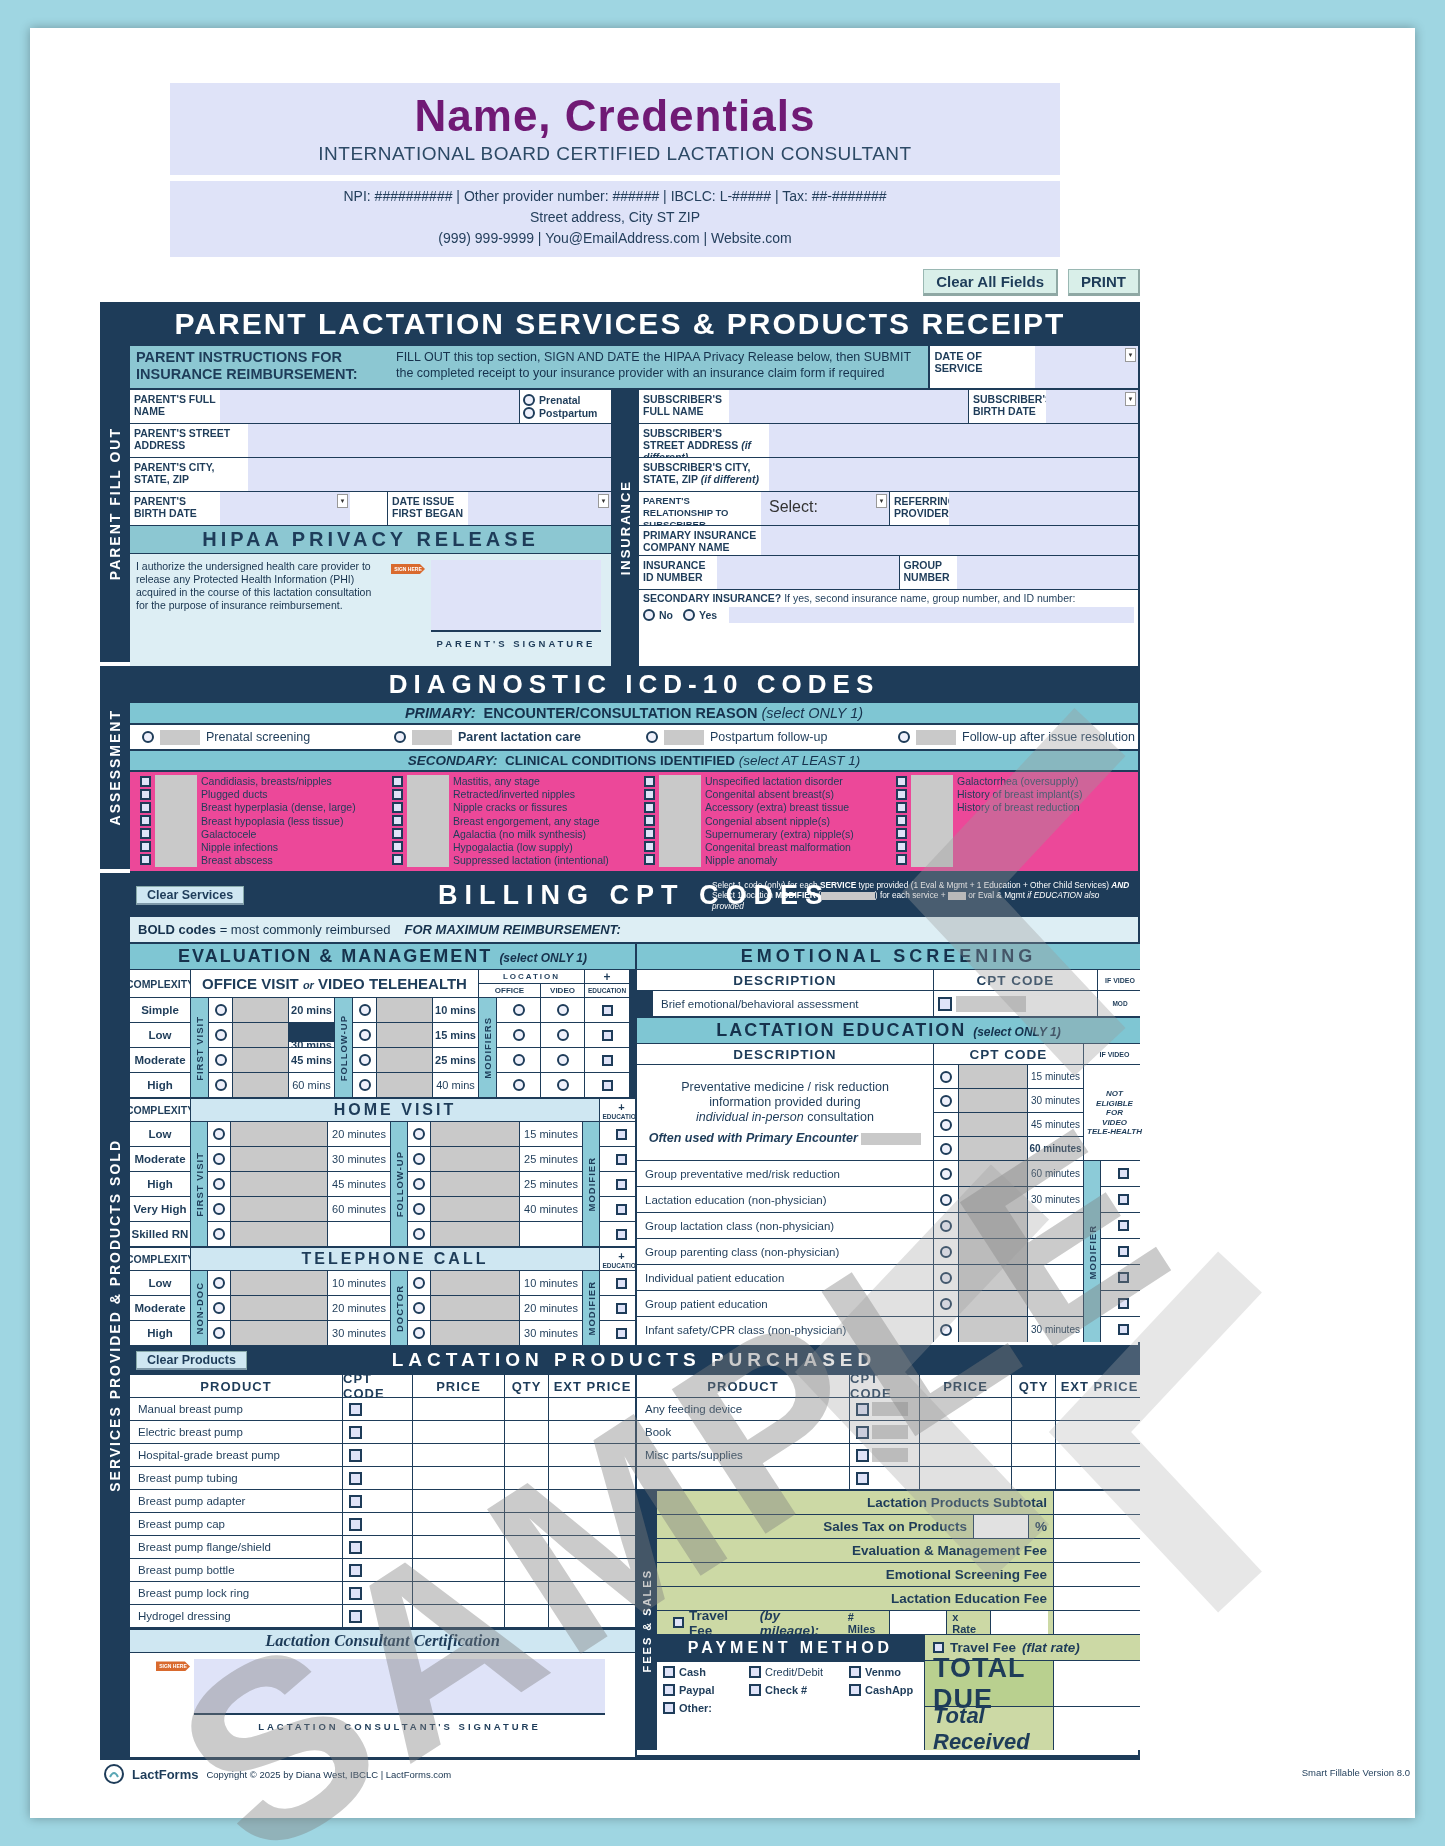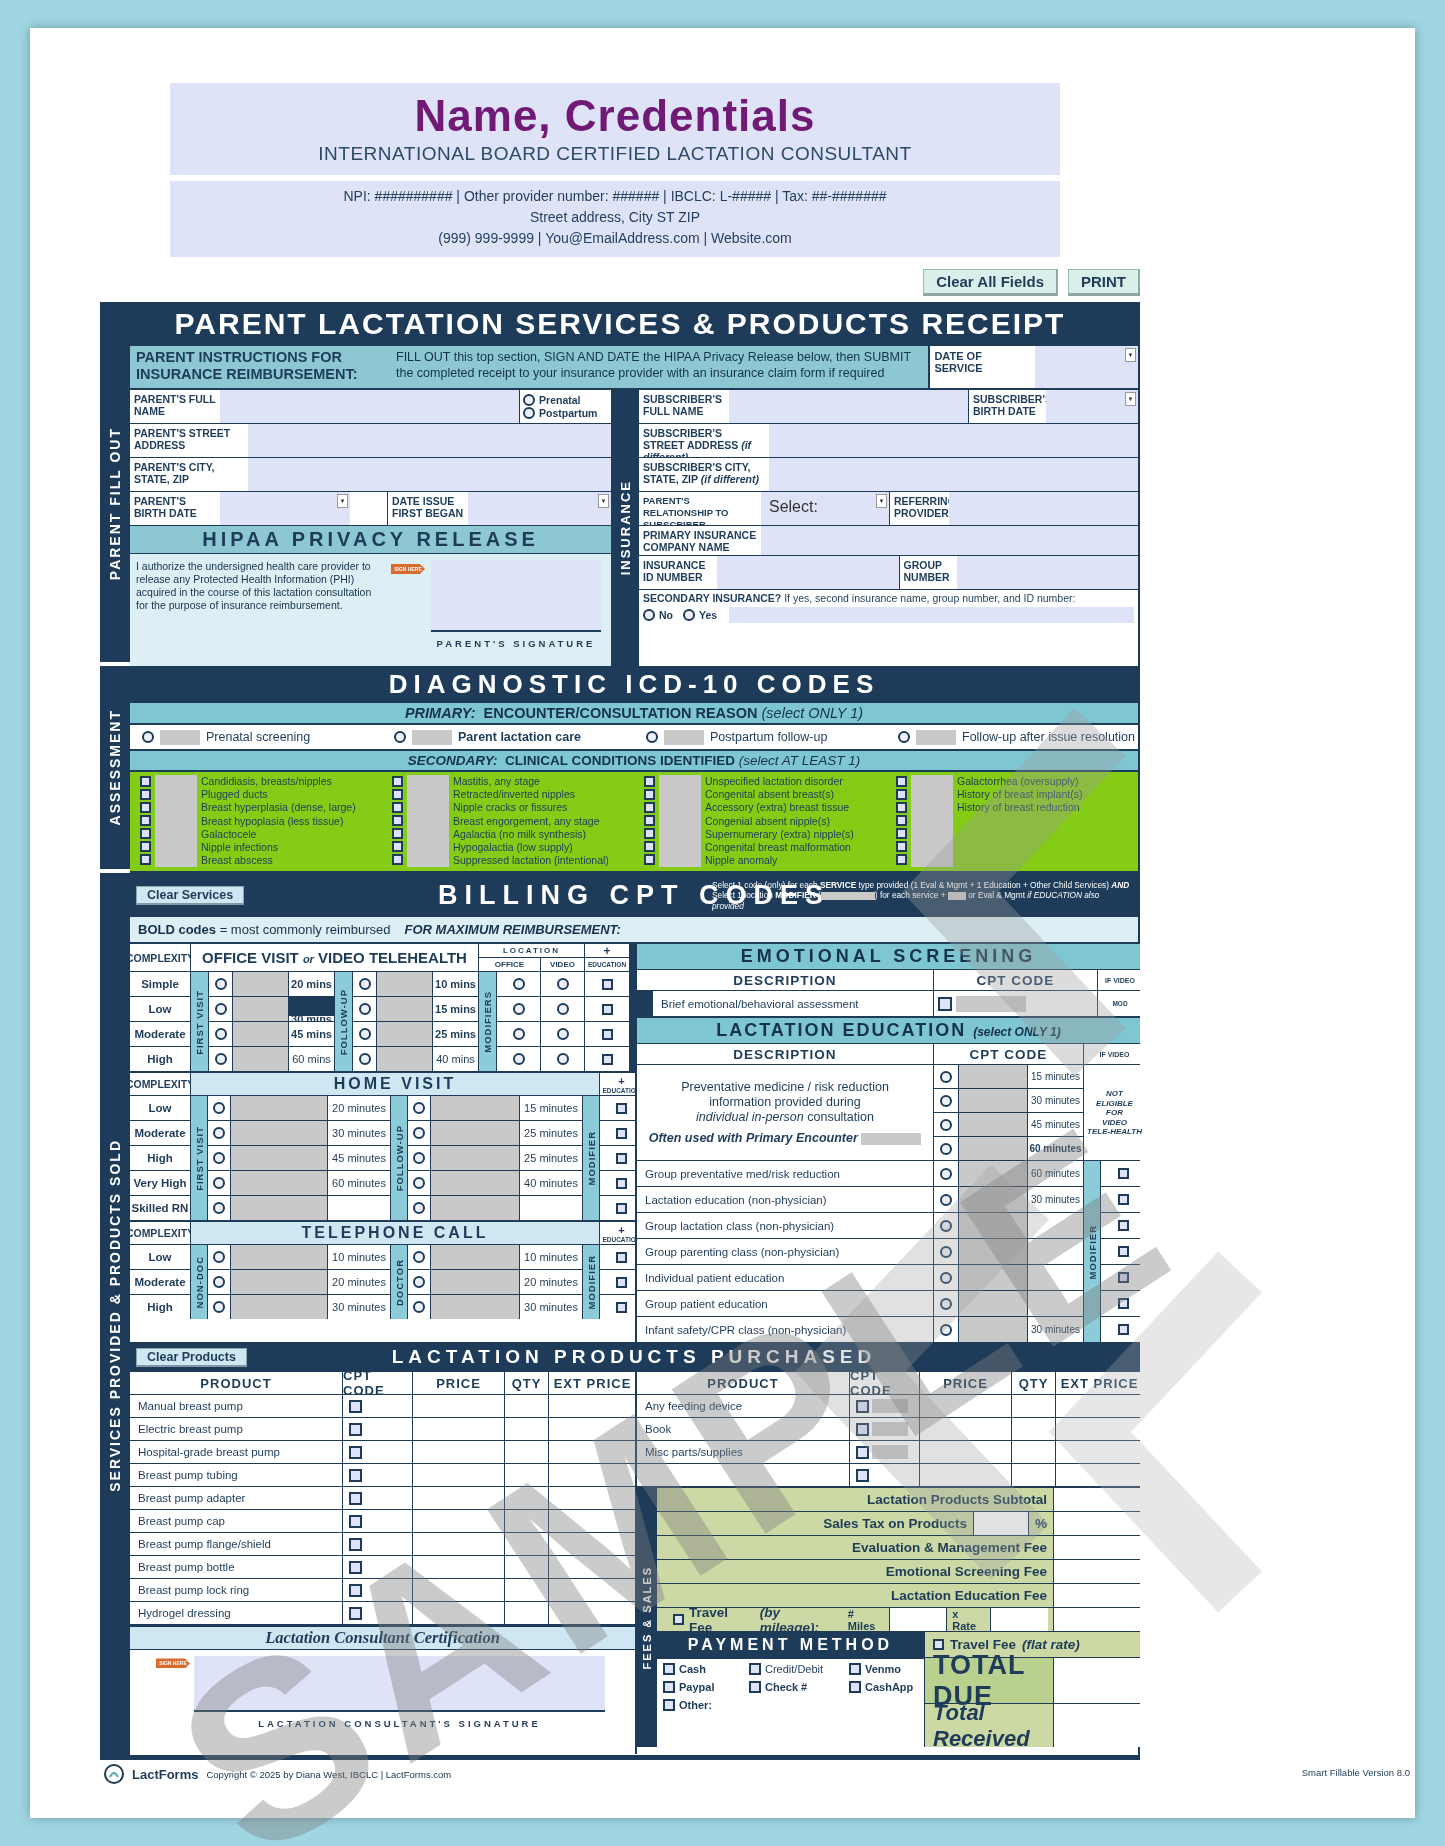--- a/index.html
+++ b/index.html
@@ -52,21 +52,21 @@
   .siglab{position:absolute;left:42px;right:4px;top:78px;text-align:center;font-size:9.5px;letter-spacing:3px;color:#1e3c59;font-weight:700;}
   .secins{font-size:10.5px;font-weight:700;color:#1e3c59;background:#fff;padding:2px 4px;height:46px;}
   .secins .note{font-weight:400;}
   
   .secband{background:#1e3c59;color:#fff;font-weight:700;font-size:26px;letter-spacing:6px;text-align:center;padding:3px 0;position:relative;}
   .subband{background:#7fc6d3;color:#16324d;font-size:14.5px;text-align:center;padding:2px 0;border-bottom:2px solid #1e3c59;font-weight:700;}
   .subband i{font-weight:700;}
   .optrow{display:flex;background:#fff;border-bottom:2px solid #1e3c59;height:26px;align-items:center;}
   .opt{display:flex;align-items:center;gap:6px;flex:1;padding-left:12px;font-size:12.5px;color:#1e3c59;}
   .gbox{background:#c9c9c9;display:inline-block;}
-  .conds{display:flex;background:#84cc16;border-bottom:2px solid #1e3c59;padding:3px 0 4px;}
+  .conds{display:flex;background:#ec4899;border-bottom:2px solid #1e3c59;padding:3px 0 4px;}
   .condcol{flex:1;display:flex;gap:4px;padding-left:10px;}
   .cbstack{display:flex;flex-direction:column;gap:2px;padding-top:1px;}
   .condgray{width:42px;background:#c9c9c9;}
   .condtxt{font-size:10.5px;color:#1e3c59;line-height:13.2px;}
   
   .billband{background:#1e3c59;display:flex;align-items:center;position:relative;padding:4px 6px;height:44px;}
   .billtitle{position:absolute;left:0;right:0;text-align:center;color:#fff;font-weight:700;font-size:27px;letter-spacing:7px;}
   .billnote{margin-left:auto;width:420px;color:#fff;font-size:8.3px;line-height:10.5px;position:relative;z-index:2;}
   .boldrow{background:#ddeef4;display:flex;gap:14px;align-items:center;padding:4px 8px;border-bottom:2px solid #1e3c59;font-size:13px;color:#16324d;height:27px;}
   .cols2{display:flex;}
@@ -377,20 +377,21 @@
             </div>
           </div>
           <div class="boldrow">
             <span><b>BOLD codes</b> <span>= most commonly reimbursed</span></span>
             <b><i>FOR MAXIMUM REIMBURSEMENT:</i></b>
           </div>
 
           <div class="cols2">
 
             <div class="bcol">
+              <div class="teal-title"><span>EVALUATION &amp; MANAGEMENT</span> <i class="sm">(select ONLY 1)</i></div>
               <div class="grid" id="office-grid" style="grid-template-columns: 60px 17px 23px 55px 45px 17px 23px 55px 45px 17px 43px 43px 44px; grid-template-rows: 13px 13px repeat(4, 24px);">
                   <div class="cell thead" style="grid-area: 1 / 1 / 3; font-size: 10.5px;">COMPLEXITY</div>
                   <div class="cell thead" style="grid-area: 1 / 2 / 3 / 10;">
                     <span>OFFICE VISIT <i style="font-size:11px;">or</i> VIDEO TELEHEALTH</span>
                   </div>
                   <div class="cell minihd" style="grid-area: 1 / 10 / auto / 13; letter-spacing: 2px;">LOCATION</div>
                   <div class="cell minihd" style="grid-area: 2 / 10 / auto / 12;">OFFICE</div>
                   <div class="cell minihd" style="grid-area: 2 / 12;">VIDEO</div>
                   <div class="cell minihd" style="grid-area: 1 / 13; font-size: 12px;">+</div>
                   <div class="cell minihd" style="grid-area: 2 / 13; font-size: 6.5px;">EDUCATION</div>

